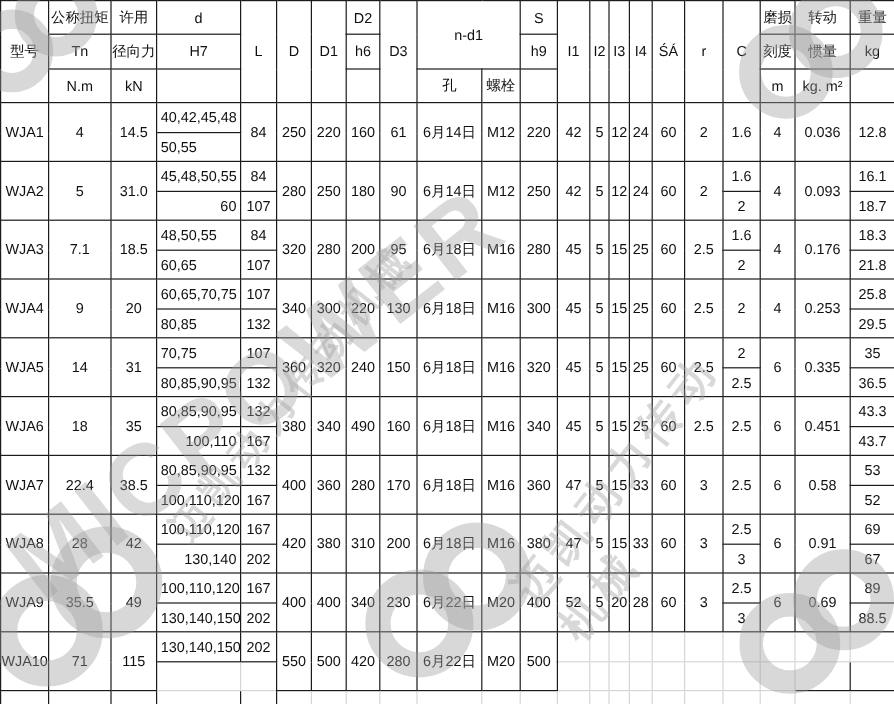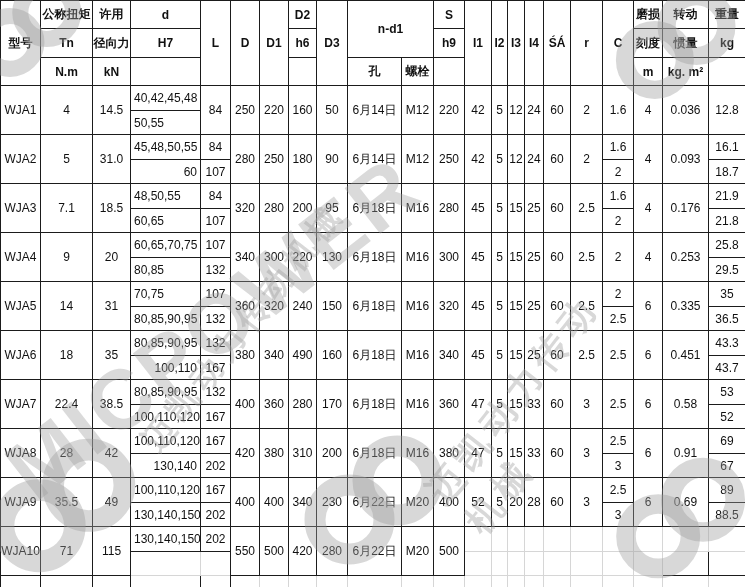--- a/index.html
+++ b/index.html
@@ -1,21 +1,21 @@
 <!DOCTYPE html>
 <html><head>
 <meta charset="utf-8">
 <style>
   html,body{margin:0;padding:0;background:#fff;}
   .screen{position:relative;width:745px;height:587px;background:#ffffff;overflow:hidden;
           font-family:"Liberation Sans","DejaVu Sans",sans-serif;}
   table{border-collapse:collapse;table-layout:fixed;width:745px;}
   th,td{border:1px solid #1b1b1b;font-size:12px;font-weight:normal;color:#101010;
         text-align:center;vertical-align:middle;padding:0;overflow:hidden;white-space:nowrap;}
-  thead th{font-size:12px;font-weight:bold;}
+  thead th{font-size:12px;}
   td.al{text-align:left;padding-left:3px;}
   td.ar{text-align:right;padding-right:3px;}
   td.lt{border-color:#d6d6d6;}
   
   .wm{position:absolute;inset:0;pointer-events:none;z-index:5;}
   .wm-big{position:absolute;font-weight:bold;font-size:84px;letter-spacing:3px;
           color:rgba(158,158,158,0.38);transform-origin:0 50%;transform:rotate(-38deg);
           font-family:"Liberation Sans",sans-serif;}
   .wm-cn{position:absolute;font-weight:bold;font-size:32px;letter-spacing:6px;
          color:rgba(158,158,158,0.40);transform-origin:0 50%;transform:rotate(-52deg);}
@@ -101,21 +101,21 @@
     <tbody id="tbody">
         <tr style="height: 25px;">
           <td rowspan="2">WJA1</td>
           <td rowspan="2">4</td>
           <td rowspan="2">14.5</td>
           <td class="al">40,42,45,48</td>
           <td rowspan="2">84</td>
           <td rowspan="2">250</td>
           <td rowspan="2">220</td>
           <td rowspan="2">160</td>
-          <td rowspan="2">50</td>
+          <td rowspan="2">61</td>
           <td rowspan="2">6月14日</td>
           <td rowspan="2">M12</td>
           <td rowspan="2">220</td>
           <td rowspan="2">42</td>
           <td rowspan="2">5</td>
           <td rowspan="2">12</td>
           <td rowspan="2">24</td>
           <td rowspan="2">60</td>
           <td rowspan="2">2</td>
           <td rowspan="2">1.6</td>
@@ -171,21 +171,21 @@
           <td rowspan="2">280</td>
           <td rowspan="2">45</td>
           <td rowspan="2">5</td>
           <td rowspan="2">15</td>
           <td rowspan="2">25</td>
           <td rowspan="2">60</td>
           <td rowspan="2">2.5</td>
           <td>1.6</td>
           <td rowspan="2">4</td>
           <td rowspan="2">0.176</td>
-          <td>21.9</td>
+          <td>18.3</td>
         </tr>
         <tr style="height: 24px;">
           <td class="al">60,65</td>
           <td>107</td>
           <td>2</td>
           <td>21.8</td>
         </tr>
         <tr style="height: 25px;">
           <td rowspan="2">WJA4</td>
           <td rowspan="2">9</td>

